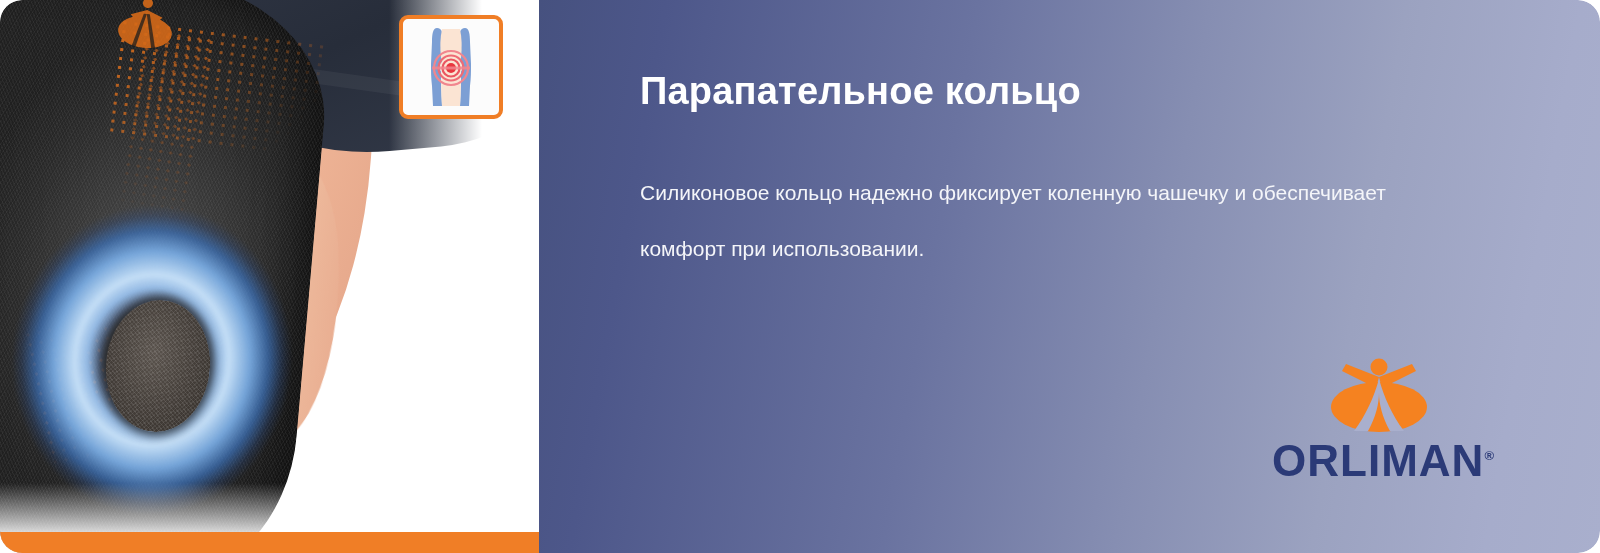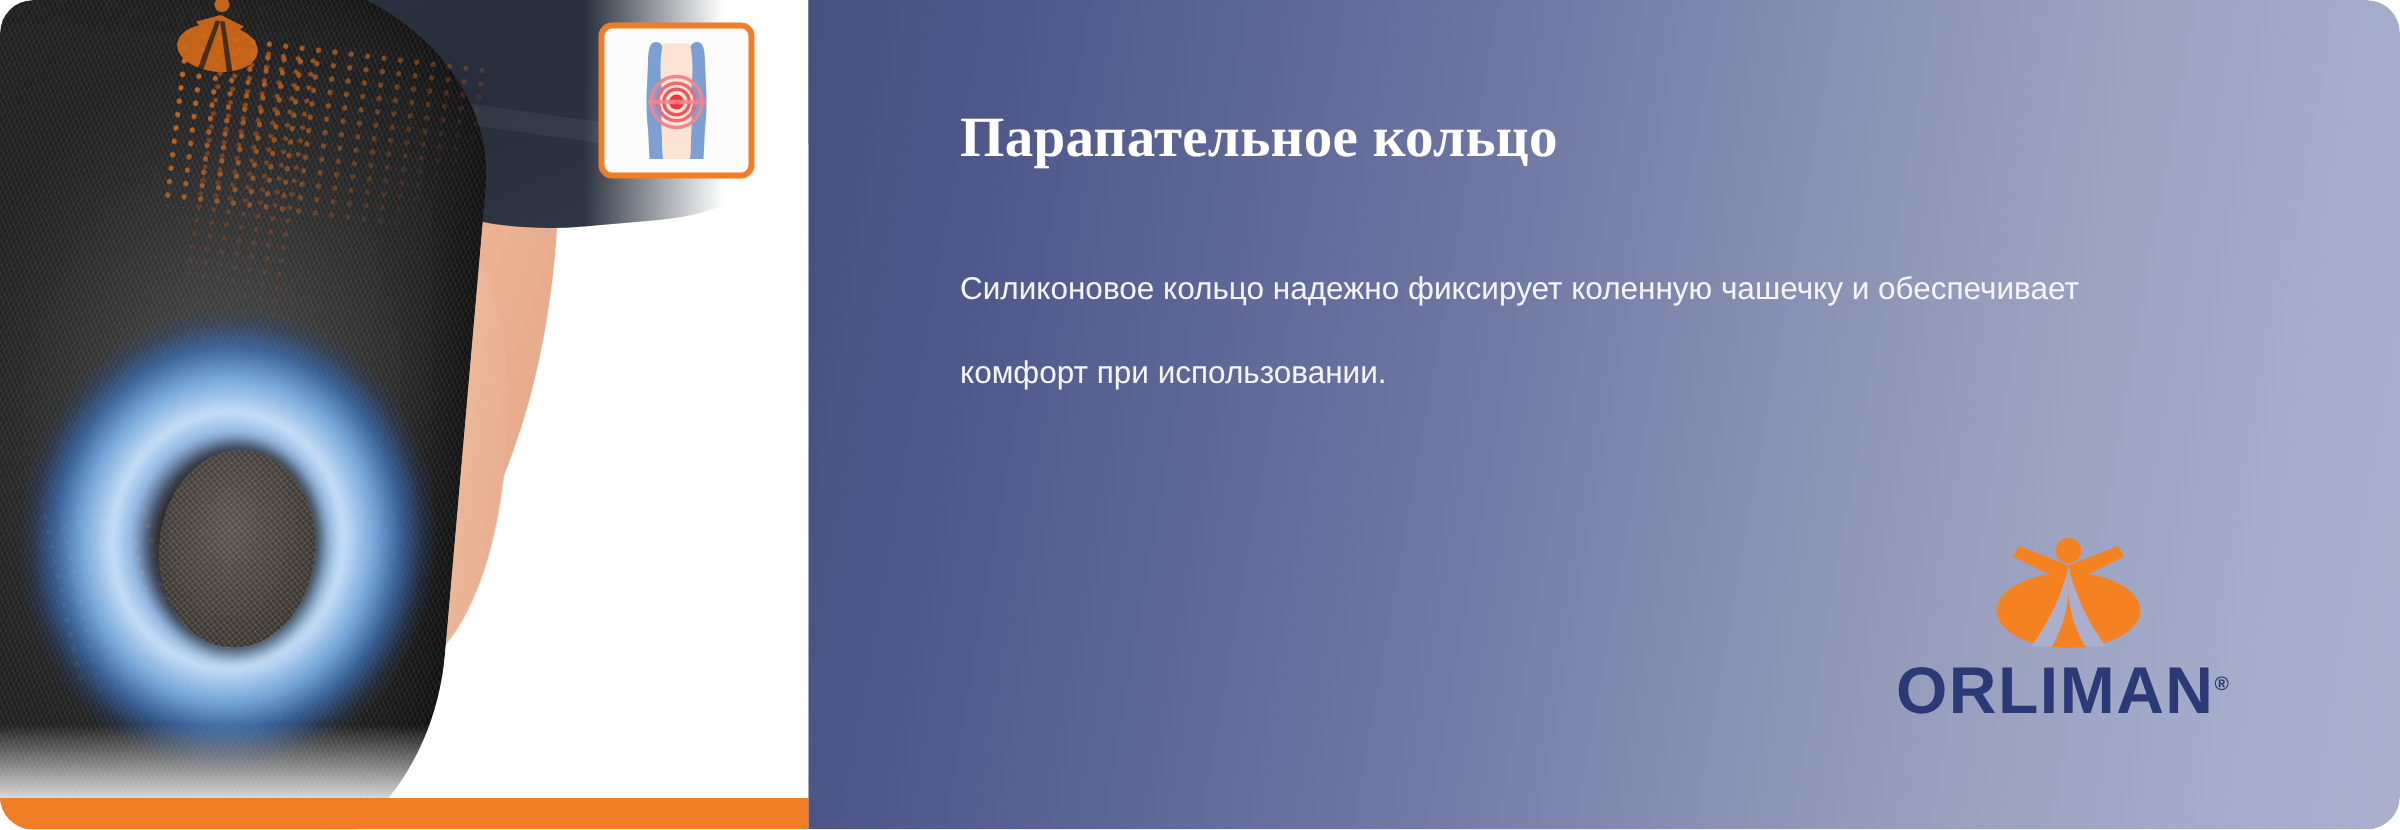--- a/index.html
+++ b/index.html
@@ -153,34 +153,34 @@
   
   .text-panel{
     position:absolute;left:539px;top:0;width:1061px;height:553px;
     background:linear-gradient(100deg,#46517f 0%,#4d578a 11%,#6a73a0 38%,#868eb2 58%,#9ba2c0 75%,#a6accb 90%,#a9afcd 100%);
     border-top-right-radius:22px;border-bottom-right-radius:22px;
     overflow:hidden;
   }
   .title{
     position:absolute;left:101px;top:70px;
     font-size:38px;font-weight:bold;color:#ffffff;
-    letter-spacing:.2px;white-space:nowrap;font-family:Liberation Serif, serif;
+    letter-spacing:.2px;white-space:nowrap;
   }
   .body-text{
     position:absolute;left:101px;top:165px;width:830px;
     font-size:21px;font-weight:400;color:#f4f5f9;
     line-height:56px;
   }
   .logo{
     position:absolute;left:725px;top:355px;width:230px;height:125px;
   }
   .logo-mark{position:absolute;left:60px;top:0;width:110px;height:78px;}
   .logo-word{
     position:absolute;left:0;top:78px;width:230px;
-    text-align:left;
+    text-align:right;
     font-size:44px;font-weight:bold;color:#2b3a77;
     letter-spacing:1px;line-height:46px;
   }
   .logo-reg{
     font-size:13px;vertical-align:super;font-weight:bold;letter-spacing:0;
   }
 </style>
 </head>
 <body>
 

